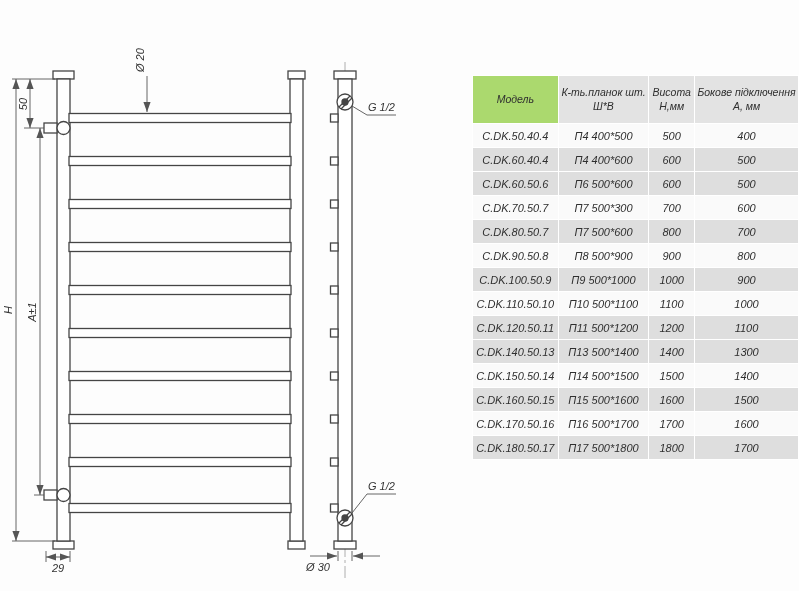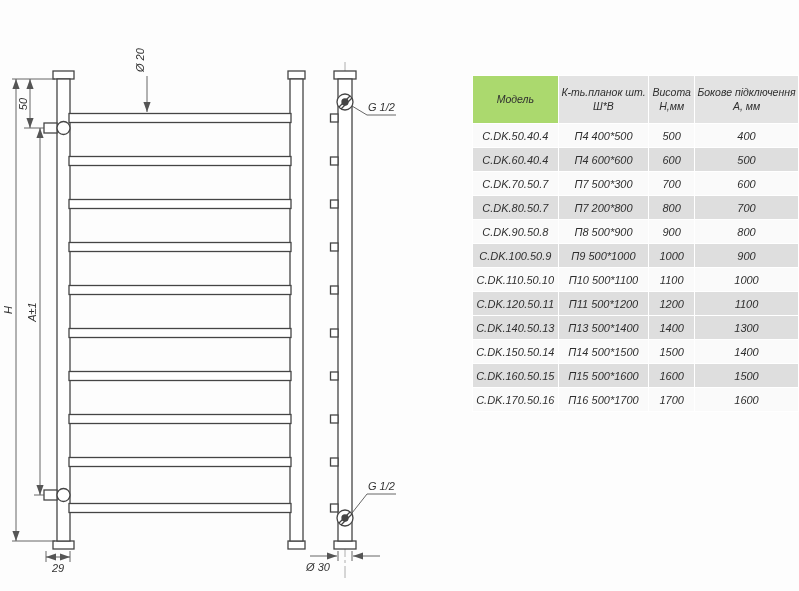--- a/index.html
+++ b/index.html
@@ -179,33 +179,39 @@
       </thead>
       <tbody>
           <tr>
             <td>C.DK.50.40.4</td>
             <td>П4 400*500</td>
             <td>500</td>
             <td>400</td>
           </tr>
           <tr class="alt">
             <td>C.DK.60.40.4</td>
-            <td>П4 600*600</td>
+            <td>П4 400*600</td>
+            <td>600</td>
+            <td>500</td>
+          </tr>
+          <tr class="alt">
+            <td>C.DK.60.50.6</td>
+            <td>П6 500*600</td>
             <td>600</td>
             <td>500</td>
           </tr>
           <tr>
             <td>C.DK.70.50.7</td>
             <td>П7 500*300</td>
             <td>700</td>
             <td>600</td>
           </tr>
           <tr class="alt">
             <td>C.DK.80.50.7</td>
-            <td>П7 200*800</td>
+            <td>П7 500*600</td>
             <td>800</td>
             <td>700</td>
           </tr>
           <tr>
             <td>C.DK.90.50.8</td>
             <td>П8 500*900</td>
             <td>900</td>
             <td>800</td>
           </tr>
           <tr class="alt">
@@ -243,17 +249,23 @@
             <td>П15 500*1600</td>
             <td>1600</td>
             <td>1500</td>
           </tr>
           <tr>
             <td>C.DK.170.50.16</td>
             <td>П16 500*1700</td>
             <td>1700</td>
             <td>1600</td>
           </tr>
+          <tr class="alt">
+            <td>C.DK.180.50.17</td>
+            <td>П17 500*1800</td>
+            <td>1800</td>
+            <td>1700</td>
+          </tr>
         </tbody>
     </table>
   </div>
 
 </div>
 
 </body></html>

